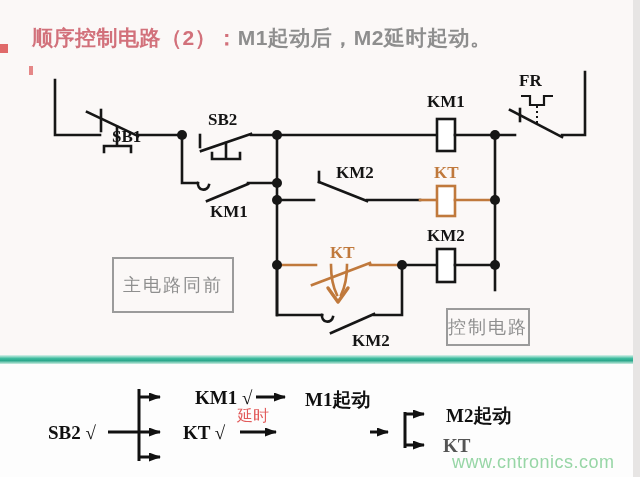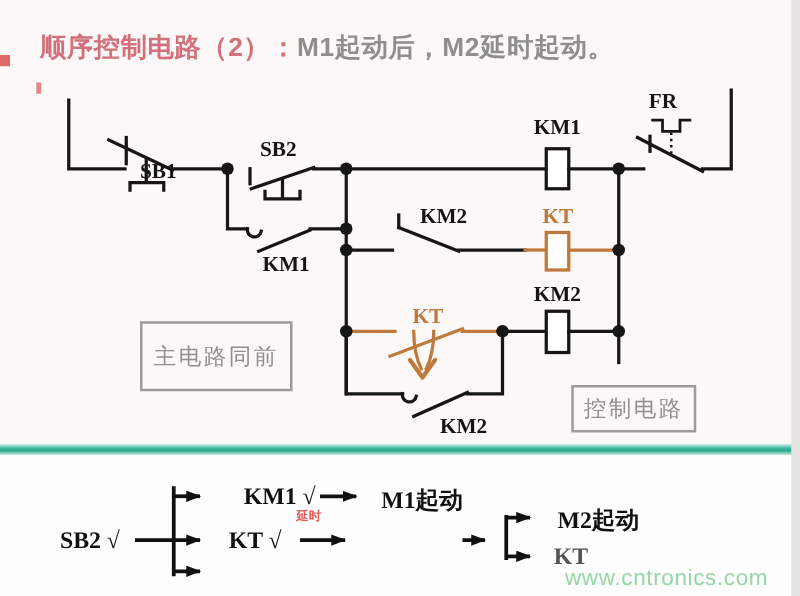--- a/index.html
+++ b/index.html
@@ -29,21 +29,21 @@
   .flowline{stroke:#111;stroke-width:3;fill:none;}
   .clabel{position:absolute;font-family:"Liberation Serif","DejaVu Serif",serif;
     font-weight:bold;font-size:17px;color:#141414;white-space:nowrap;}
   .clabel.orange{color:var(--accent-orange,#c0793c);}
   .notebox{position:absolute;border:2px solid #9b9b9b;color:var(--note-gray,#8f8f8f);
     font-size:18px;letter-spacing:2px;display:flex;align-items:center;justify-content:center;
     background:transparent;box-sizing:border-box;}
   .flabel{position:absolute;font-family:"Liberation Serif","DejaVu Serif",serif;
     font-weight:bold;font-size:19px;color:#101010;white-space:nowrap;}
   .flabel.faded{color:#2b2b2b;opacity:.8;}
-  #delay-tag{position:absolute;font-size:10px;font-weight:bold;color:var(--delay-red,#e25b5b);}
+  #delay-tag{position:absolute;font-size:16px;font-weight:normal;color:var(--delay-red,#e25b5b);}
   #watermark{position:absolute;font-size:18px;color:var(--watermark-green,#97d6a6);
     letter-spacing:.5px;}
 </style>
 </head>
 <body>
 
 <div id="stage">
   <div id="circuit-area"></div>
   <div id="flow-area"></div>
   <div id="separator"></div>
@@ -175,21 +175,21 @@
   <div class="clabel" style="left:427px;top:92px;">KM1</div>
   <div class="clabel" style="left:519px;top:71px;text-align:center;">FR</div>
   <div class="clabel" style="left:210px;top:202px;">KM1</div>
   <div class="clabel" style="left:336px;top:163px;">KM2</div>
   <div class="clabel orange" style="left:434px;top:163px;">KT</div>
   <div class="clabel" style="left:427px;top:226px;">KM2</div>
   <div class="clabel orange" style="left:330px;top:243px;">KT</div>
   <div class="clabel" style="left:352px;top:331px;">KM2</div>
 
   <div class="notebox" style="left:68px;top:257px;width:122px;height:56px;margin-left:44px;">主电路同前</div>
-  <div class="notebox" style="left:457px;top:308px;width:100px;height:38px;">控制电路</div>
+  <div class="notebox" style="left:446px;top:308px;width:84px;height:38px;">控制电路</div>
 
   <div class="flabel" style="left:48px;top:422px;">SB2 √</div>
   <div class="flabel" style="left:183px;top:387px;margin-left:12px;">KM1 √</div>
   <div class="flabel" style="left:305px;top:387px;">M1起动</div>
   <div class="flabel" style="left:183px;top:422px;">KT √</div>
   <div id="delay-tag" style="left:237px;top:406px;">延时</div>
   <div class="flabel" style="left:446px;top:403px;">M2起动</div>
   <div class="flabel faded" style="left:443px;top:435px;">KT</div>
 
   <div id="watermark" style="left:452px;top:452px;">www.cntronics.com</div>

